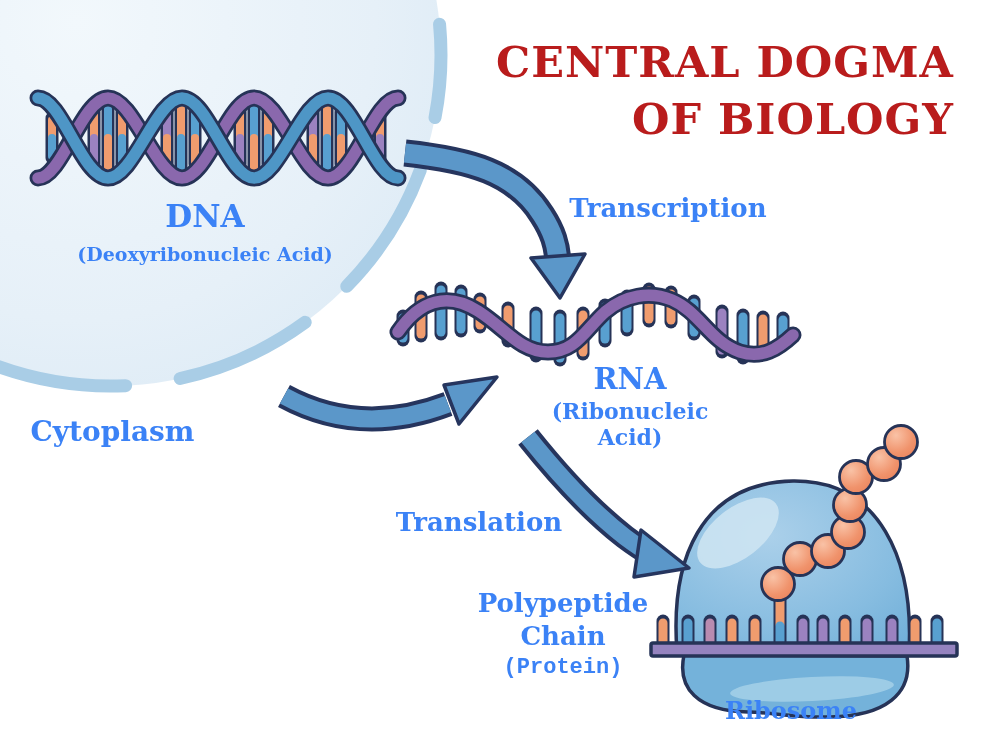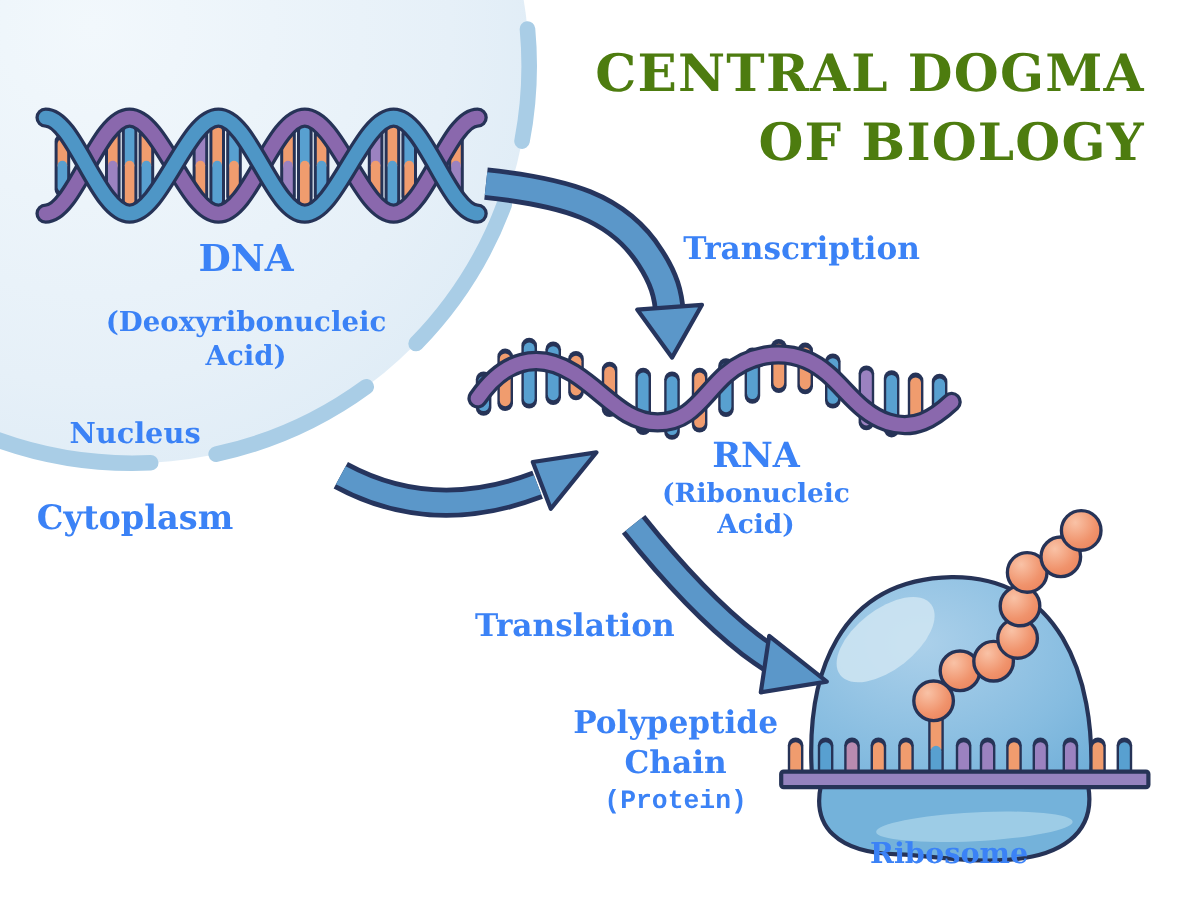--- a/index.html
+++ b/index.html
@@ -1,24 +1,24 @@
 <!DOCTYPE html>
 <html><head>
 <meta charset="utf-8">
 <style>
   html,body{margin:0;padding:0;}
   body{width:1000px;height:750px;position:relative;overflow:hidden;background:#ffffff;
        font-family:"DejaVu Serif","Liberation Serif",serif;}
   #stage{position:absolute;inset:0;width:1000px;height:750px;}
   svg{position:absolute;left:0;top:0;}
   .lbl{position:absolute;text-align:center;color:#3b82f6;font-weight:700;line-height:1.2;}
-  .title{position:absolute;top:34px;right:46px;text-align:right;color:#4d7c0f;
+  .title{position:absolute;top:34px;right:46px;text-align:right;color:#b91c1c;
          font-weight:700;font-size:43px;line-height:1.32;letter-spacing:1px;}
   .dna-label{left:55px;top:198px;width:300px;font-size:31px;}
-  .dna-label .sub{font-size:23px;margin-top:20px;}
+  .dna-label .sub{font-size:19px;margin-top:8px;}
   .nucleus-label{left:35px;top:347px;width:155px;font-size:24px;}
   .cytoplasm-label{left:30px;top:415px;width:165px;font-size:28px;}
   .transcription-label{left:568px;top:193px;width:200px;font-size:26px;}
   .rna-label{left:530px;top:362px;width:200px;font-size:29px;}
   .rna-label .sub{font-size:22px;margin-top:1px;}
   .translation-label{left:394px;top:507px;width:170px;font-size:26px;}
   .poly-label{left:463px;top:587px;width:200px;font-size:26px;line-height:1.25;}
   .poly-label .sub{font-size:22px;margin-top:2px;font-family:Liberation Mono, monospace;}
   .ribosome-label{left:691px;top:697px;width:200px;font-size:24px;}
 </style>
@@ -222,21 +222,20 @@
 <div class="title">
   <div>CENTRAL DOGMA</div>
   <div>OF BIOLOGY</div>
 </div>
 
 <div class="lbl dna-label">
   <div>DNA</div>
   <div class="sub">(Deoxyribonucleic Acid)</div>
 </div>
 
-<div class="lbl nucleus-label">Nucleus</div>
 <div class="lbl cytoplasm-label">Cytoplasm</div>
 
 <div class="lbl transcription-label">Transcription</div>
 
 <div class="lbl rna-label">
   <div>RNA</div>
   <div class="sub">(Ribonucleic Acid)</div>
 </div>
 
 <div class="lbl translation-label">Translation</div>

